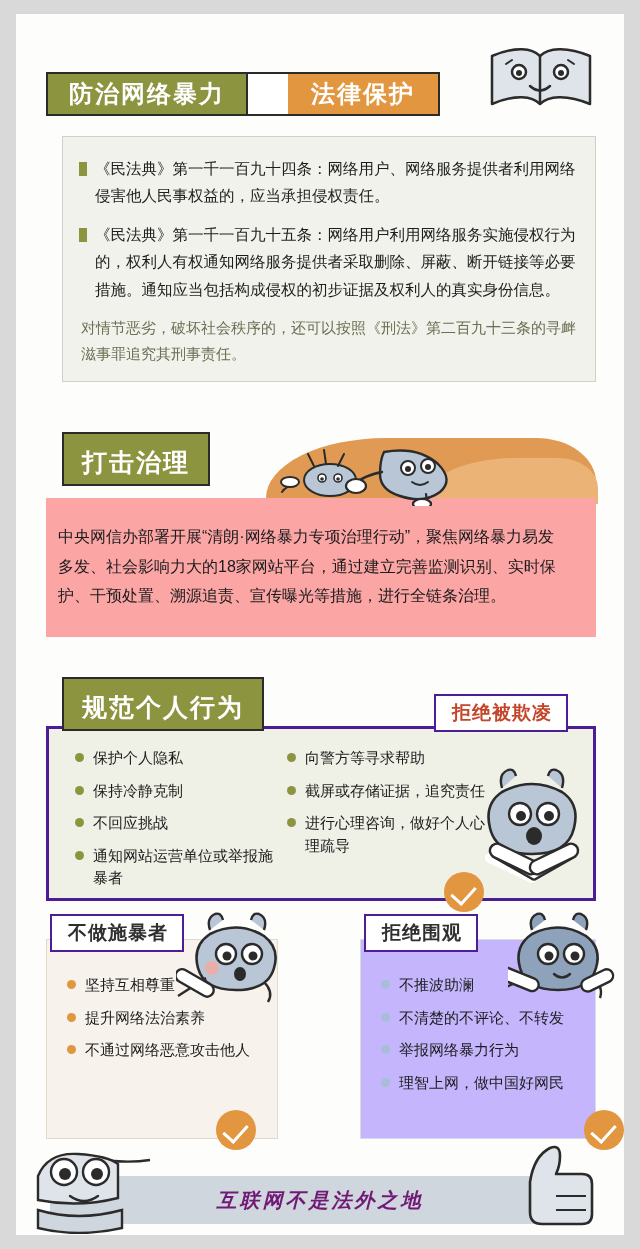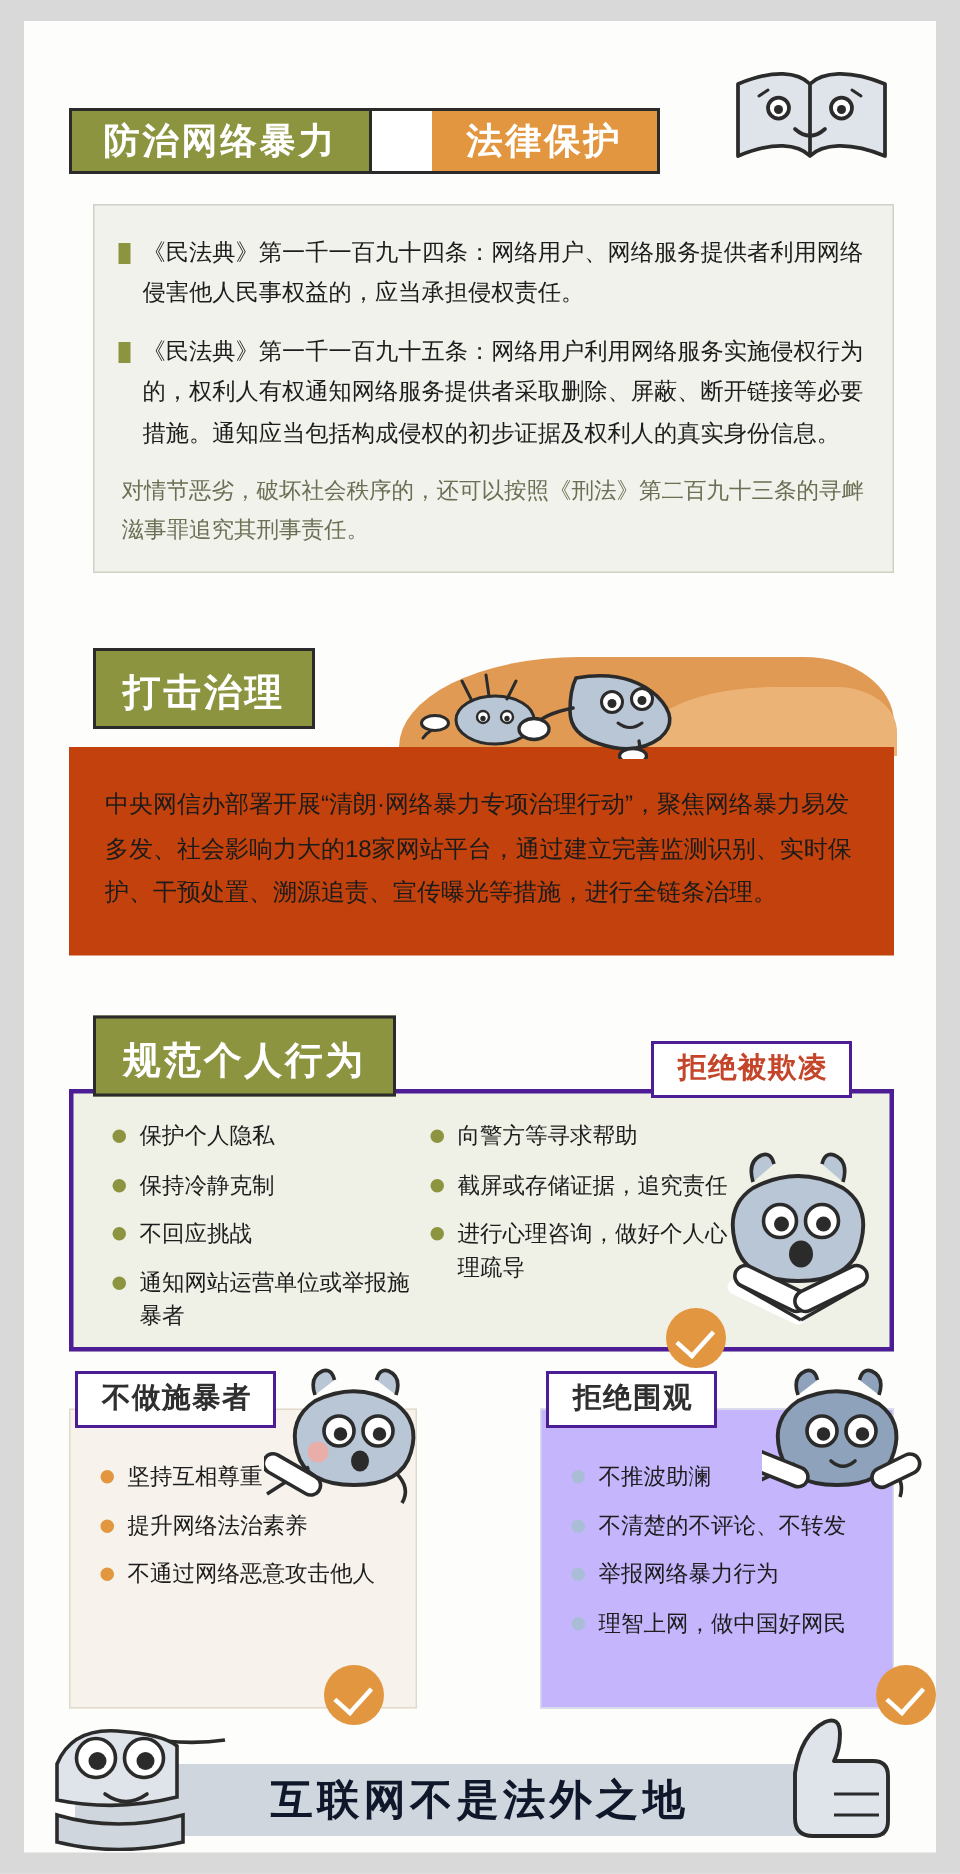--- a/index.html
+++ b/index.html
@@ -91,22 +91,22 @@
     margin-top: 4px;
   }
 
   
   .s2-tag {
     position: absolute; left: 46px; top: 418px;
   }
   .s2-box {
     position: absolute; left: 30px; top: 484px;
     width: 550px;
-    background: #c2410c;
-    padding: 24px 28px 26px 24px;
+    background: #fca5a5;
+    padding: 24px 28px 26px 12px;
     color: #1b1b1b;
     font-size: 16px;
     line-height: 1.85;
   }
   .dune {
     position: absolute; left: 250px; top: 424px;
     width: 330px; height: 66px;
     background: #e09a54;
     border-radius: 120px 60px 0 0 / 60px 44px 0 0;
   }
@@ -200,22 +200,23 @@
   
   .footer-band {
     position: absolute; left: 34px; top: 1162px;
     width: 540px; height: 48px;
     background: #cfd6dd;
   }
   .footer-text {
     position: absolute; left: 0; top: 0;
     width: 540px; height: 48px;
     display: flex; align-items: center; justify-content: center;
-    font-size: 28px; font-weight: bold; letter-spacing: 3px;
-    color: #0f172a;
+    font-size: 20px; font-weight: bold; letter-spacing: 3px;
+    color: #701a75;
+    font-style: italic;
   }
 
   
   .mascot { position: absolute; z-index: 5; }
 
   
   .book { left: 470px; top: 28px; }
 </style>
 </head>
 <body>

